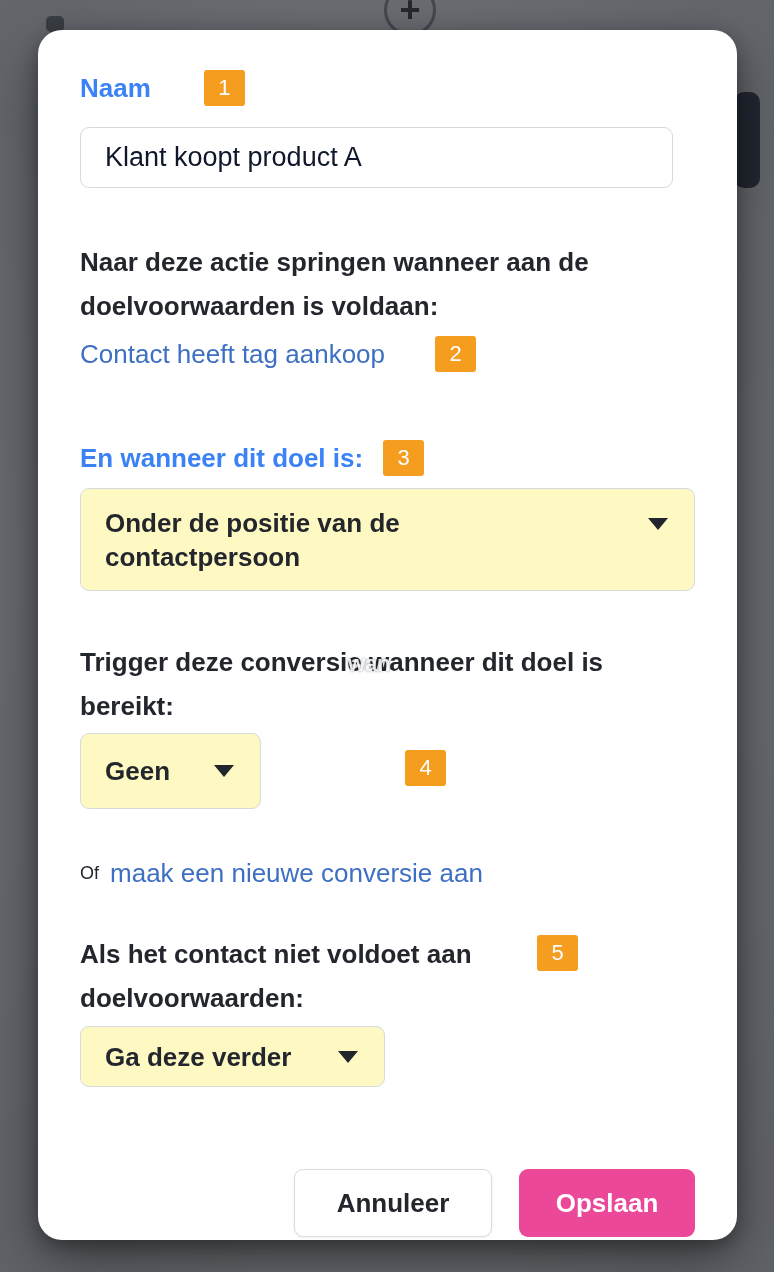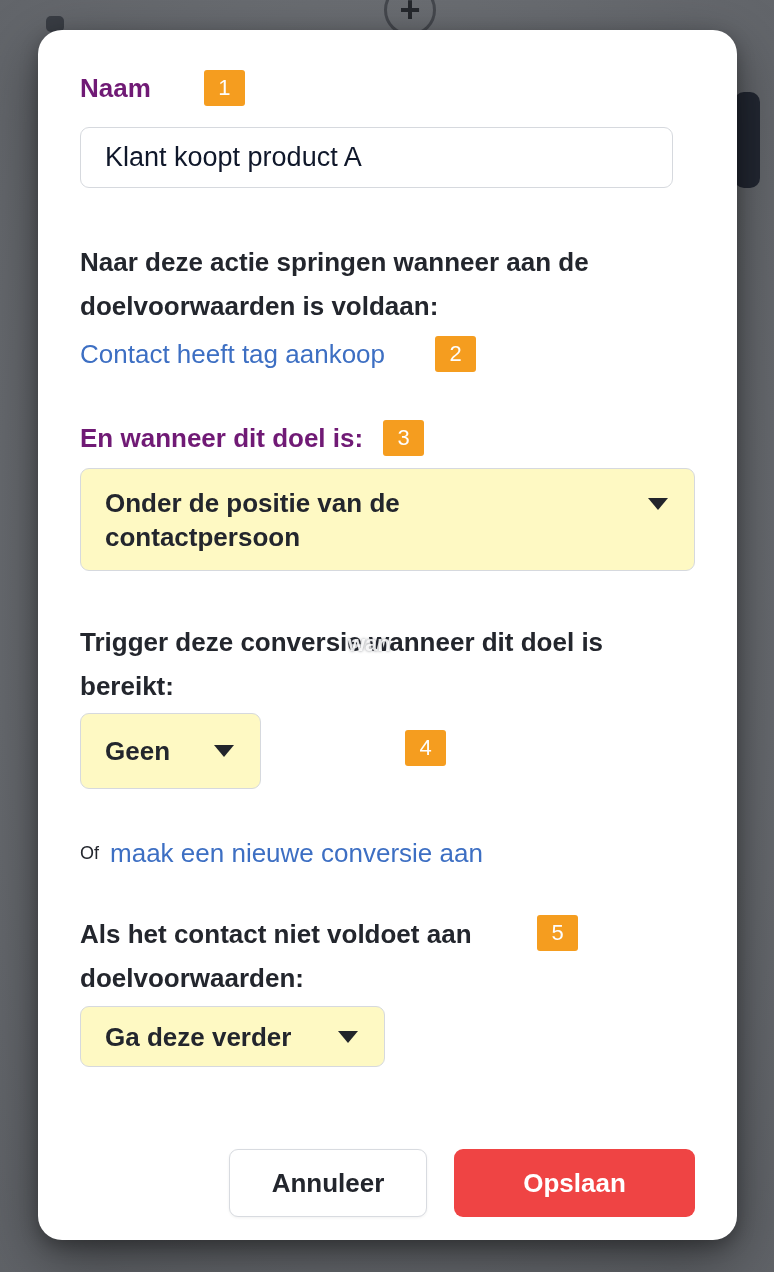--- a/index.html
+++ b/index.html
@@ -51,21 +51,21 @@
     box-shadow: 0 20px 60px rgba(0,0,0,0.45), 0 6px 18px rgba(0,0,0,0.28);
     z-index: 2;
     padding: 40px 42px 38px 42px;
   }
 
   .row { display: flex; align-items: center; }
 
   .label {
     font-size: 26px;
     font-weight: 700;
-    color: #701a75;
+    color: #3b82f6;
     line-height: 44px;
   }
 
   .badge {
     display: inline-flex;
     align-items: center;
     justify-content: center;
     width: 41px; height: 36px;
     background: #f59d1f;
     border-radius: 3px;
@@ -144,21 +144,21 @@
   }
 
   .name-row { height: 36px; }
   .name-row .badge { margin-left: 53px; }
 
   .jump-heading { margin-top: 52px; max-width: 590px; }
 
   .link-row { margin-top: 8px; height: 36px; }
   .link-row .badge { margin-left: 50px; }
 
-  .goal-row { margin-top: 48px; height: 36px; }
+  .goal-row { margin-top: 68px; height: 36px; }
   .goal-row .badge { margin-left: 20px; }
 
   .trigger-heading {
     position: relative;
     margin-top: 49px;
     max-width: 590px;
   }
   .ghost {
     position: absolute;
     left: 268px; top: 2px;
@@ -204,22 +204,22 @@
     border: none;
   }
   .btn-cancel {
     width: 198px;
     background: #ffffff;
     border: 1.5px solid #d8dbe0;
     color: #23262d;
     box-shadow: 0 1px 3px rgba(0,0,0,0.06);
   }
   .btn-save {
-    width: 241px;
-    background: #ef4444;
+    width: 176px;
+    background: #ec4899;
     color: #ffffff;
   }
 </style>
 </head>
 <body>
 
 <div class="plus-node">
   <span>+</span>
 </div>
 <div class="bg-chip"></div>

